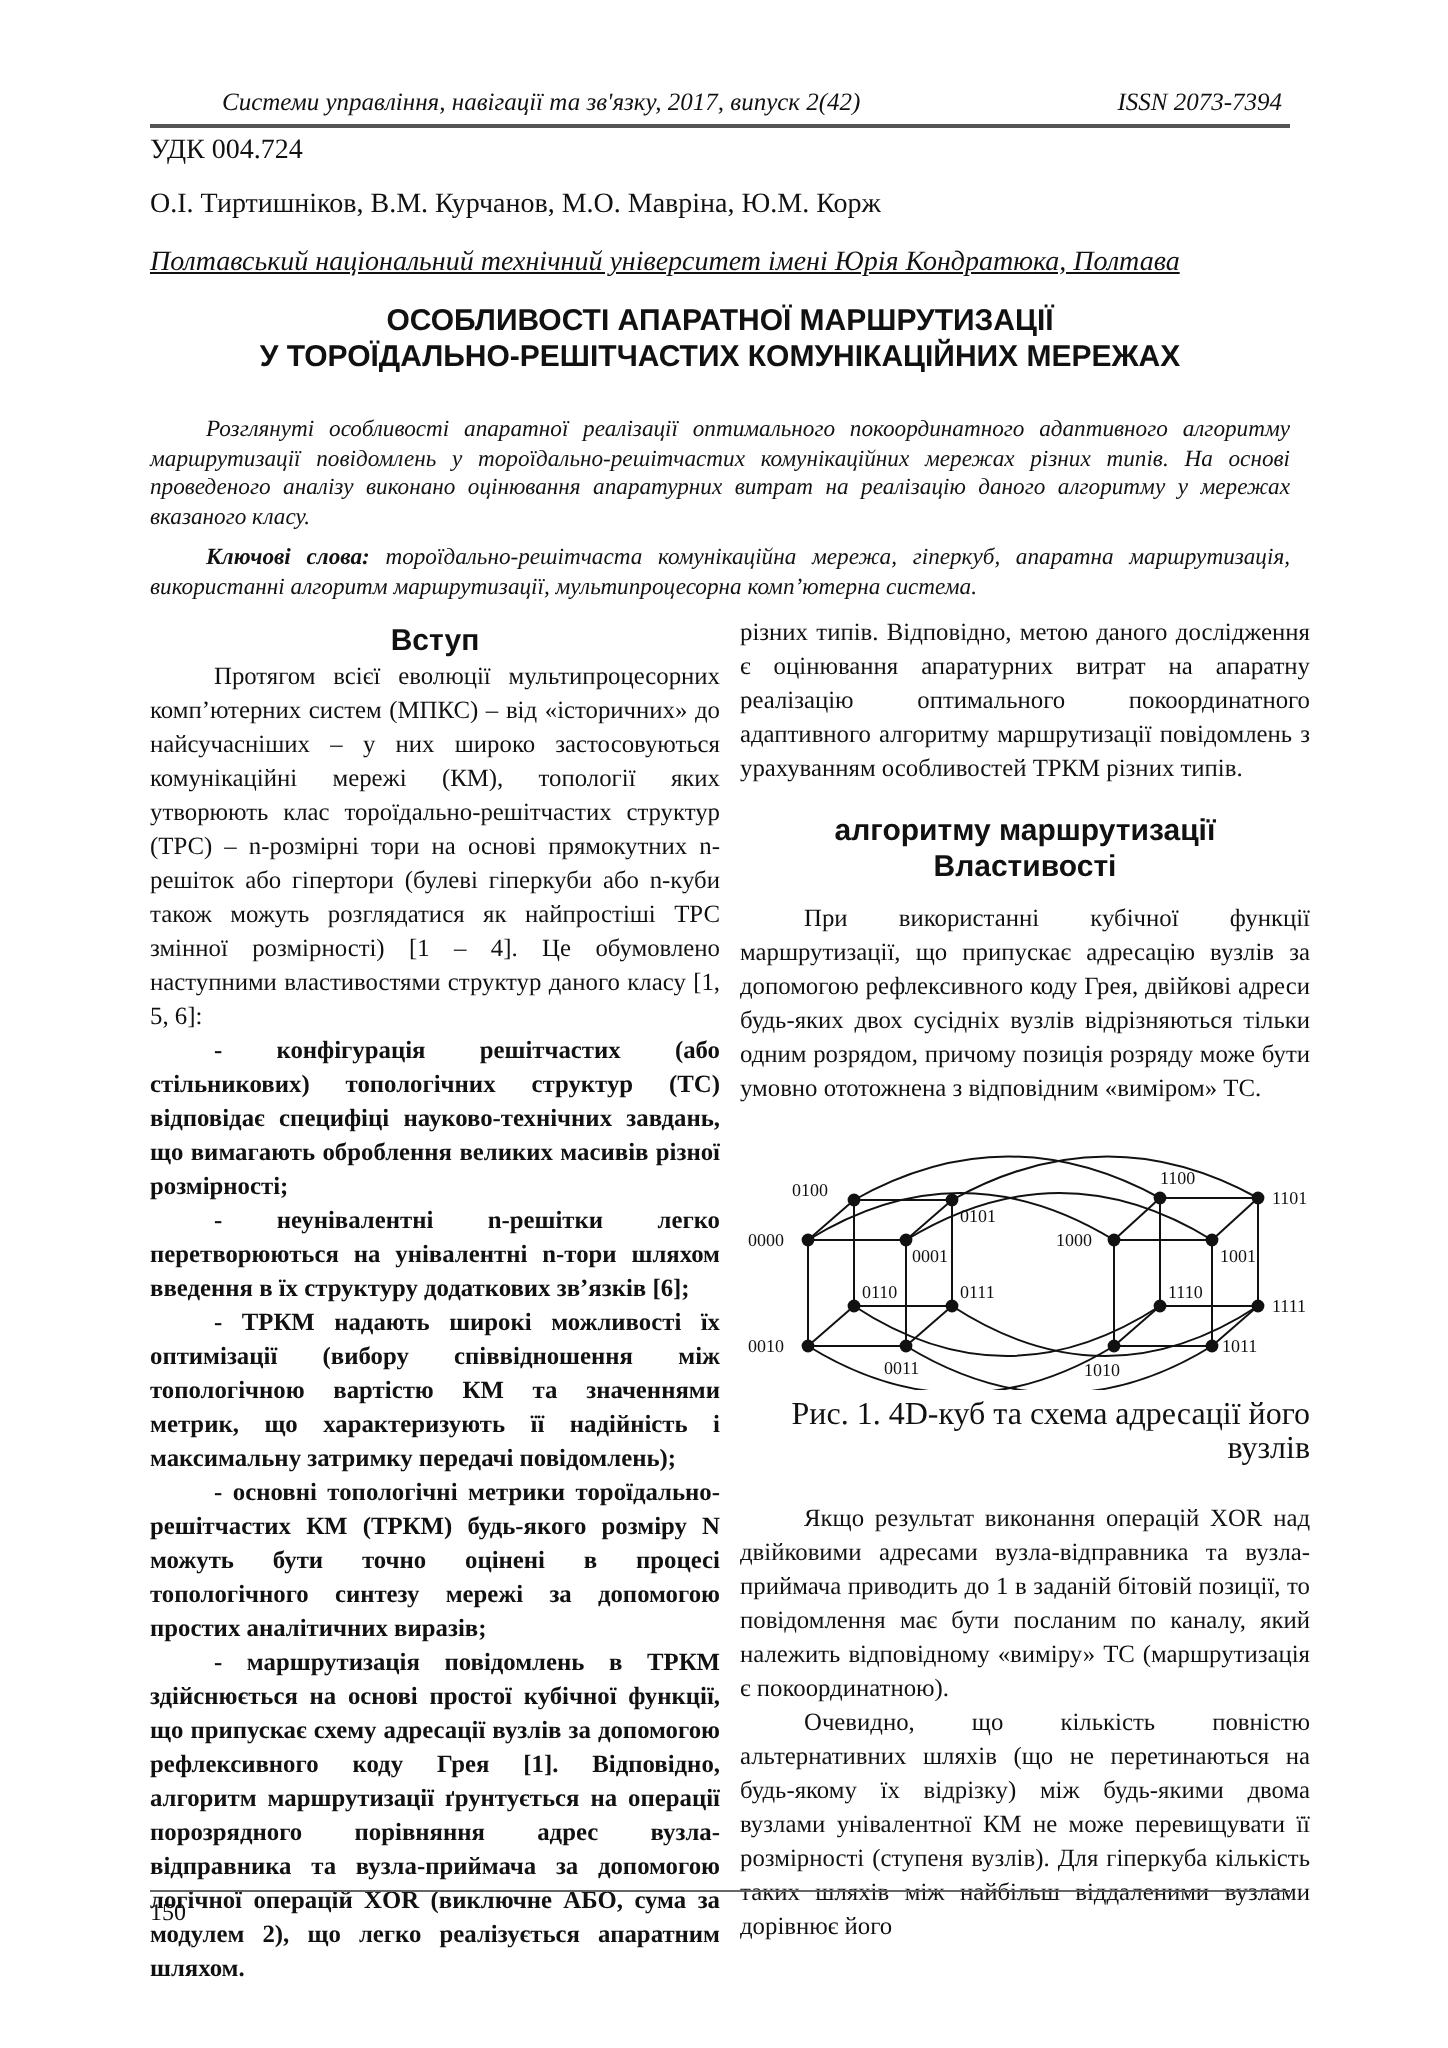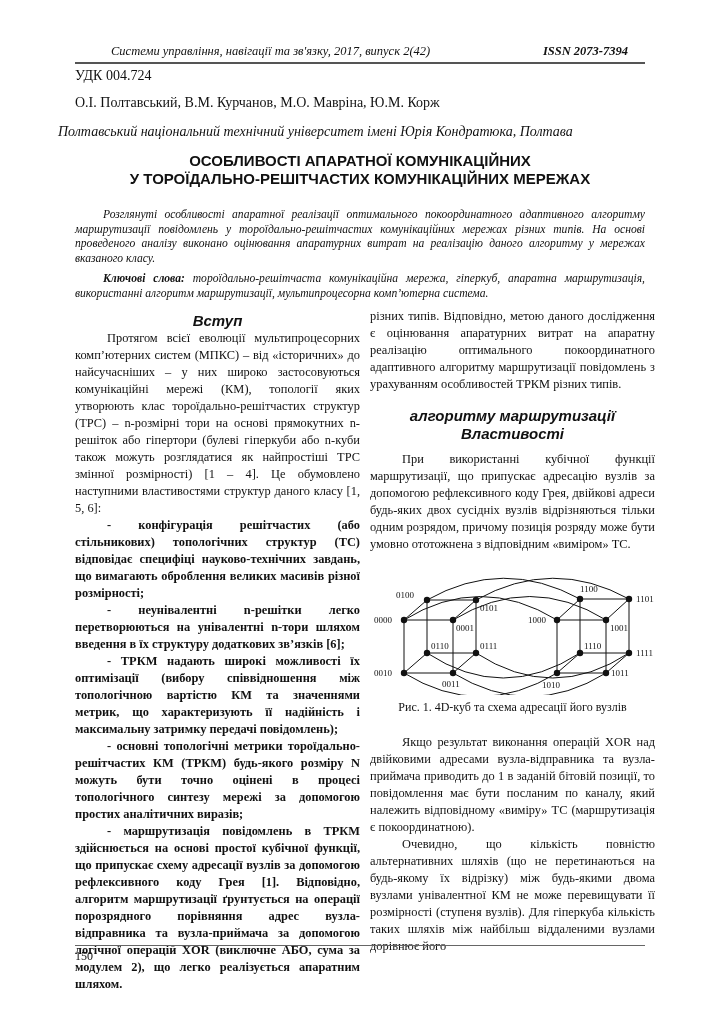--- a/index.html
+++ b/index.html
@@ -1,60 +1,60 @@
 <!DOCTYPE html>
 <html><head>
 <meta charset="utf-8">
 <style>
   html, body { margin: 0; padding: 0; background: #ffffff; }
   body { width: 724px; height: 1024px; position: relative; overflow: hidden;
          font-family: "Liberation Serif", "DejaVu Serif", serif; color: #111; }
   .header { position: absolute; left: 75px; top: 44px; width: 570px; height: 18px;
             border-bottom: 2px solid #555; }
   .header .left { position: absolute; left: 0; top: 0; font-style: italic; font-weight: normal; font-size: 12.5px; margin-left: 36px; }
-  .header .right { position: absolute; right: 17px; top: 0; font-style: italic; font-weight: bold; font-size: 12.5px; }
+  .header .right { position: absolute; right: 4px; top: 0; font-style: italic; font-weight: normal; font-size: 12.5px; }
   .udk { position: absolute; left: 75px; top: 68px; font-size: 14px; }
   .authors { position: absolute; left: 75px; top: 95px; font-size: 14px; }
-  .affil { position: absolute; left: 58px; top: 124px; font-size: 14px; font-style: italic; }
+  .affil { position: absolute; left: 75px; top: 124px; font-size: 14px; font-style: italic; text-decoration: underline; }
   .title { position: absolute; left: 75px; top: 152px; width: 570px; text-align: center;
            font-family: "Liberation Sans", "DejaVu Sans", sans-serif; font-weight: bold; font-size: 15px; line-height: 18px; }
   .abstract { position: absolute; left: 75px; top: 208px; width: 570px; font-size: 11.6px; font-style: italic;
               line-height: 14.6px; text-align: justify; text-indent: 28px; }
   .keywords { position: absolute; left: 75px; top: 272px; width: 570px; font-size: 11.6px; font-style: italic;
               line-height: 14.6px; text-align: justify; text-indent: 28px; }
   .keywords b { font-style: italic; }
   .col { position: absolute; width: 285px; font-size: 12.4px; line-height: 17px; text-align: justify; }
   .col p { margin: 0; text-indent: 32px; }
   .col p.li { text-indent: 32px; font-weight: bold; }
   .col.left { left: 75px; top: 312px; }
   .col.right { left: 370px; top: 308px; }
   .sect { font-family: "Liberation Sans", "DejaVu Sans", sans-serif; font-weight: bold; font-size: 15px;
-          text-align: center; line-height: 18px; margin: 0 0 4px 0; text-indent: 0 !important; font-style: italic; }
+          text-align: center; line-height: 18px; margin: 0 0 4px 0; text-indent: 0 !important; }
   .right .sect { margin: 14px 0 8px 0; }
   .figure { position: relative; width: 285px; height: 120px; margin-top: 22px; }
-  .caption { text-align: center; text-indent: 0 !important; font-size: 12px; margin-top: 4px !important; }
+  .caption { text-align: right; text-indent: 0 !important; font-size: 16px; margin-top: 4px !important; }
   .footer { position: absolute; left: 75px; top: 945px; width: 570px; border-top: 1.5px solid #666; height: 22px; }
   .footer .pg { position: absolute; left: 0; top: 3px; font-size: 12px; }
   .footer .copy { position: absolute; right: 0; top: 6px; font-size: 11.5px; }
   .gap { height: 10px; }
 </style>
 </head>
 <body>
 
 <div class="header">
   <span class="left">Системи управління, навігації та зв'язку, 2017, випуск 2(42)</span>
   <span class="right">ISSN 2073-7394</span>
 </div>
 
 <div class="udk">УДК 004.724</div>
-<div class="authors">О.І. Полтавський, В.М. Курчанов, М.О. Мавріна, Ю.М. Корж</div>
+<div class="authors">О.І. Тиртишніков, В.М. Курчанов, М.О. Мавріна, Ю.М. Корж</div>
 <div class="affil">Полтавський національний технічний університет імені Юрія Кондратюка, Полтава</div>
 
 <div class="title">
-  <div>ОСОБЛИВОСТІ АПАРАТНОЇ КОМУНІКАЦІЙНИХ</div>
+  <div>ОСОБЛИВОСТІ АПАРАТНОЇ МАРШРУТИЗАЦІЇ</div>
   <div>У ТОРОЇДАЛЬНО-РЕШІТЧАСТИХ КОМУНІКАЦІЙНИХ МЕРЕЖАХ</div>
 </div>
 
 <div class="abstract">Розглянуті особливості апаратної реалізації оптимального покоординатного адаптивного алгоритму маршрутизації повідомлень у тороїдально-решітчастих комунікаційних мережах різних типів. На основі проведеного аналізу виконано оцінювання апаратурних витрат на реалізацію даного алгоритму у мережах вказаного класу.</div>
 
 <div class="keywords"><b>Ключові слова:</b><span> тороїдально-решітчаста комунікаційна мережа, гіперкуб, апаратна маршрутизація, використанні алгоритм маршрутизації, мультипроцесорна комп’ютерна система.</span></div>
 
 <div class="col left">
   <p class="sect">Вступ</p>
   <p>Протягом всієї еволюції мультипроцесорних комп’ютерних систем (МПКС) – від «історичних» до найсучасніших – у них широко застосовуються комунікаційні мережі (КМ), топології яких утворюють клас тороїдально-решітчастих структур (ТРС) – n-розмірні тори на основі прямокутних n-решіток або гіпертори (булеві гіперкуби або n-куби також можуть розглядатися як найпростіші ТРС змінної розмірності) [1 – 4]. Це обумовлено наступними властивостями структур даного класу [1, 5, 6]:</p>

